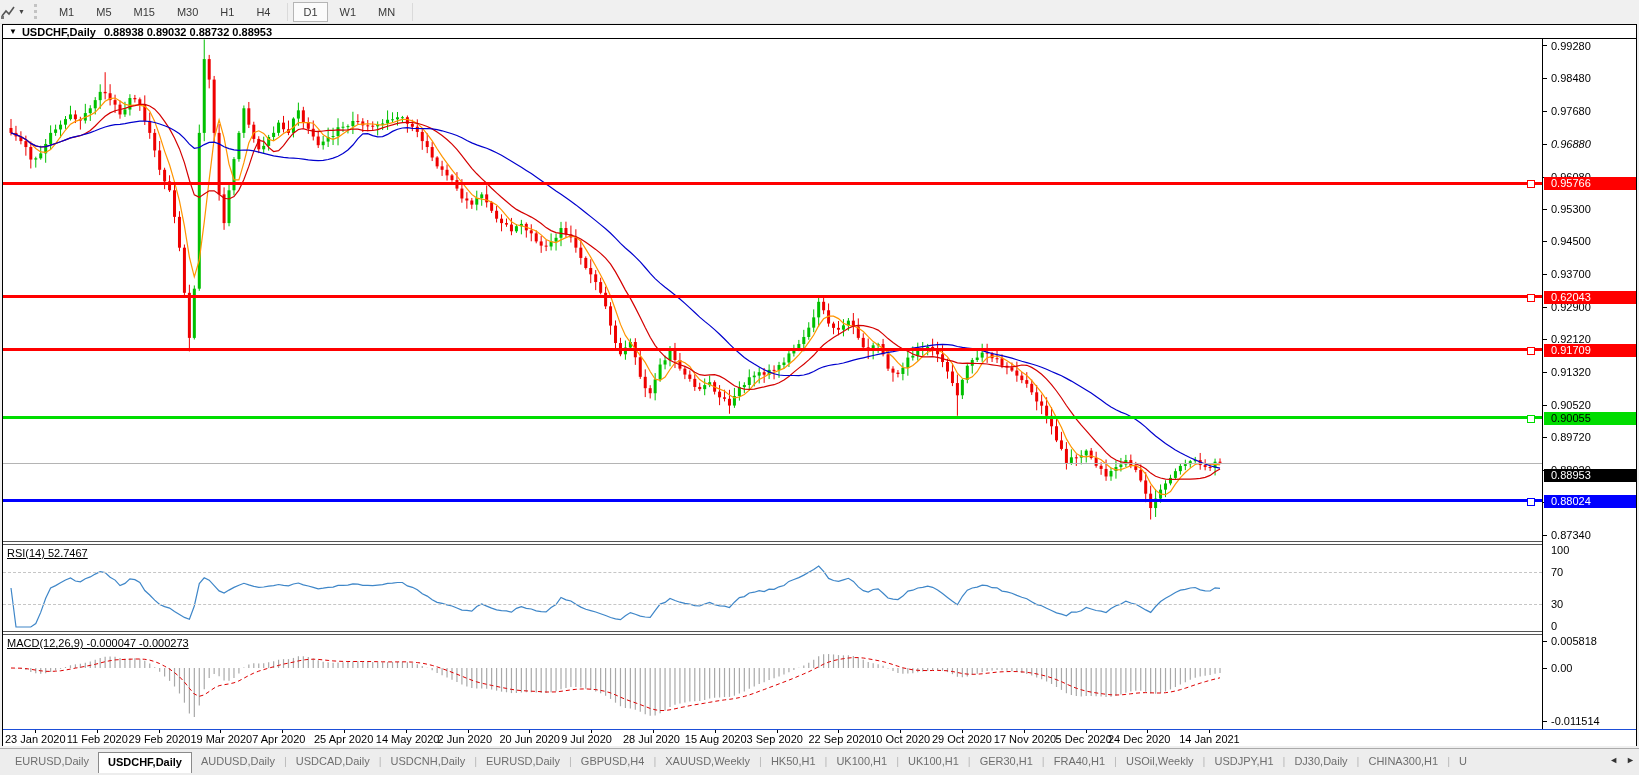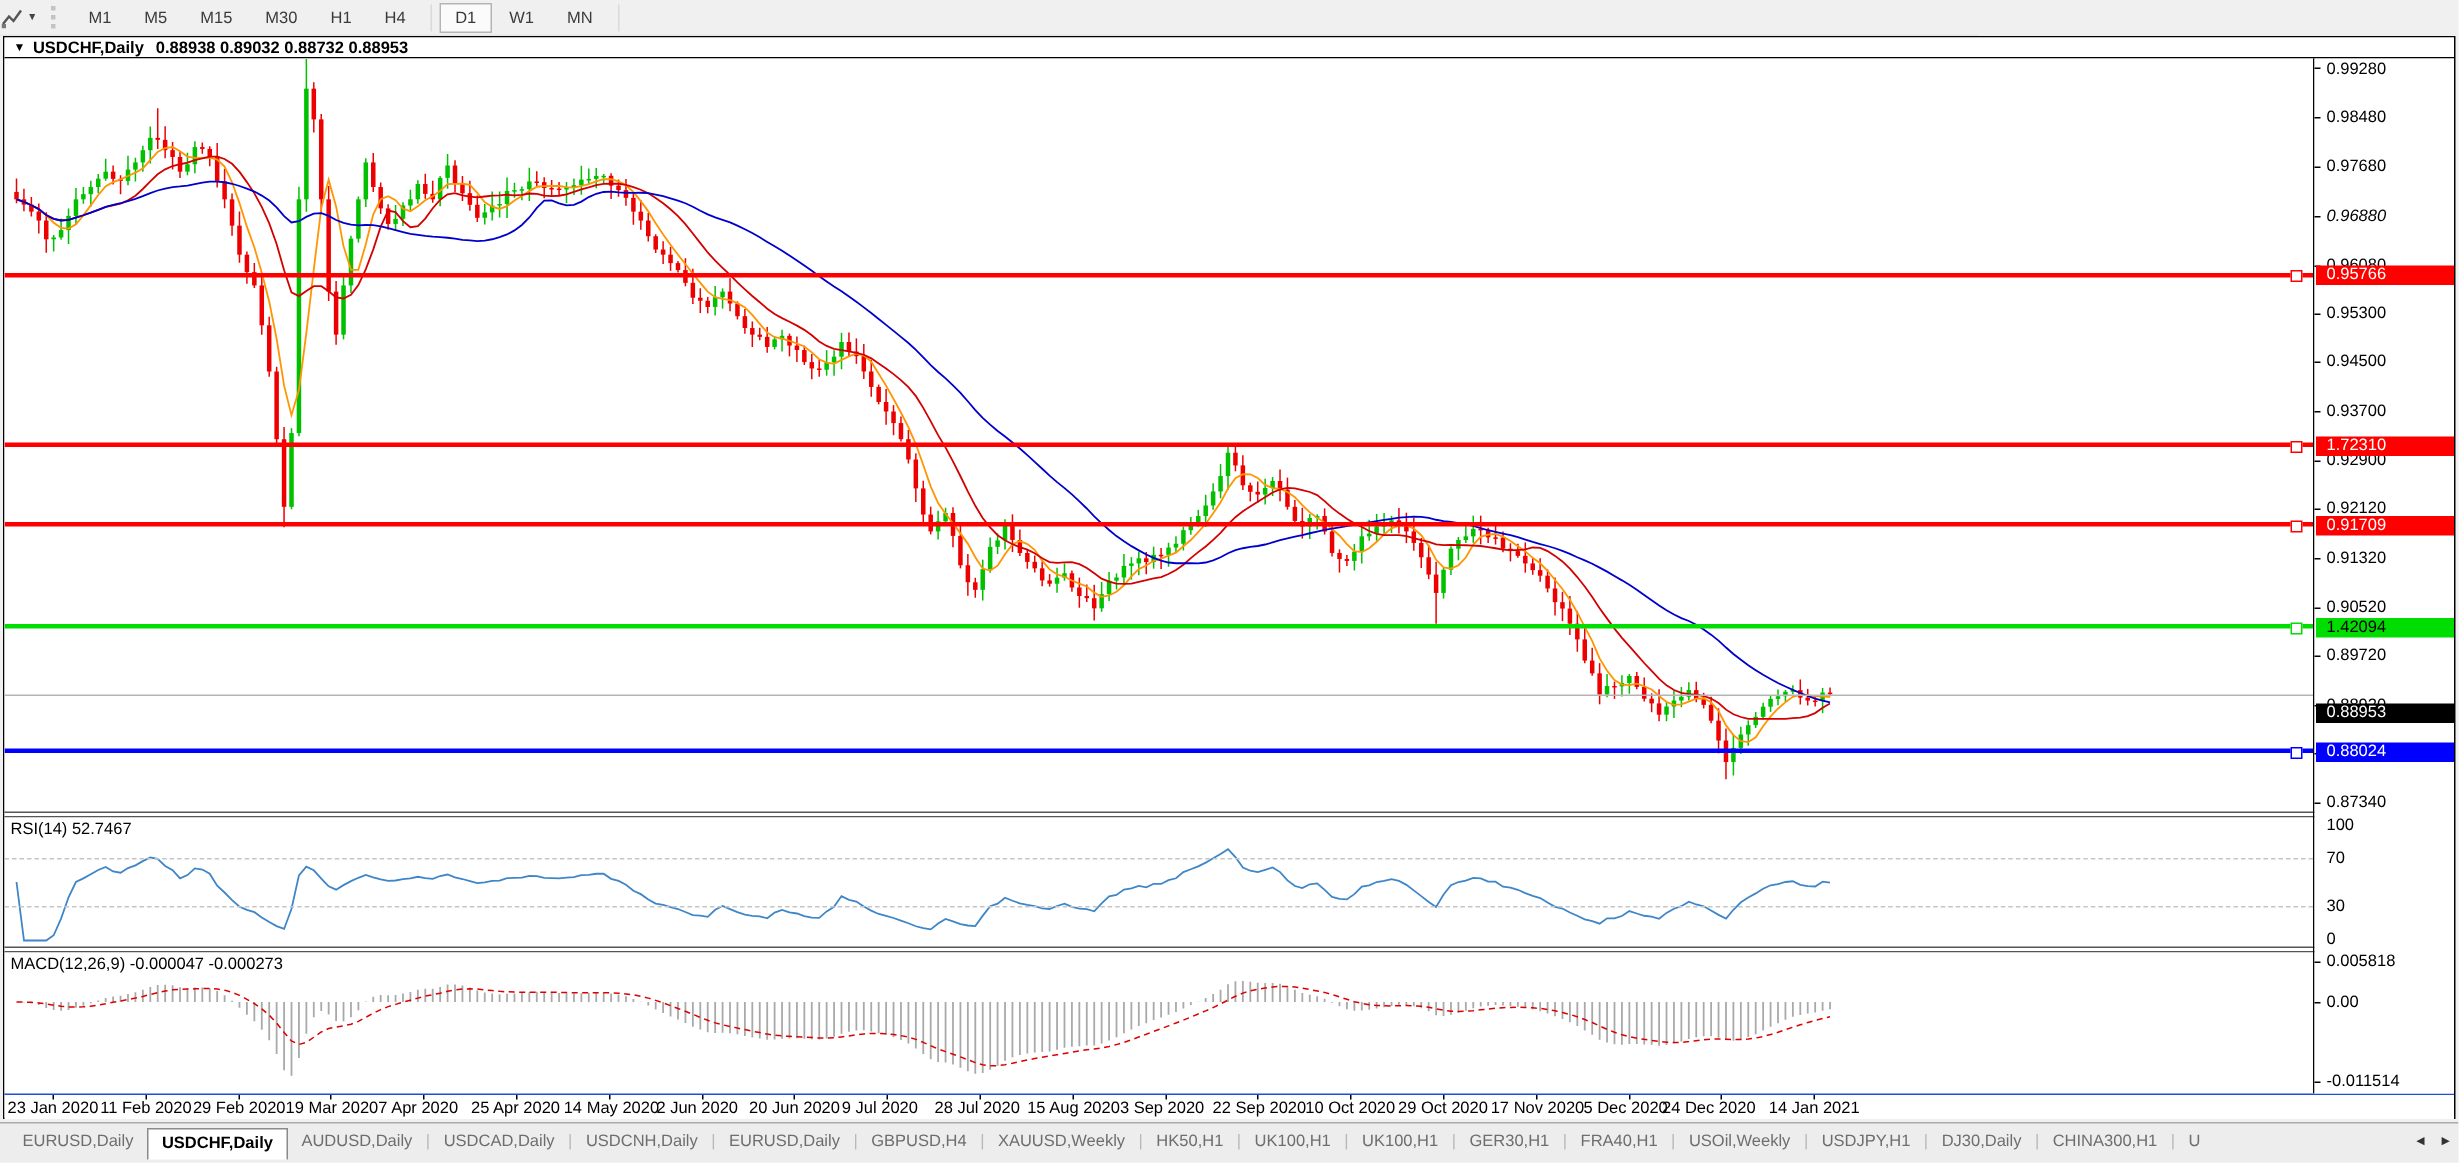--- a/index.html
+++ b/index.html
@@ -19,21 +19,21 @@
   .tf-sep{width:1px;height:18px;background:#dadada;margin:0 5px;}
   
   .chart-window{position:absolute;left:2px;top:24px;width:1633px;height:720px;
     background:#fff;border:1px solid #000;}
   .title-row{position:absolute;left:0;top:0;width:100%;height:13px;background:#fff;
     border-bottom:1px solid #000;display:flex;align-items:center;font-weight:bold;}
   .title-tri{font-size:8px;margin:0 5px 0 6px;}
   .title-sym{margin-right:8px;}
   .pane{position:absolute;left:0;overflow:hidden;background:#fff;}
   .pane svg{position:absolute;left:0;top:0;}
-  .pane-label{position:absolute;left:4px;top:2px;color:#000;z-index:5;}
+  .pane-label{position:absolute;left:4px;top:2px;color:#000;z-index:5;text-decoration:underline;}
   .sep{position:absolute;left:0;width:100%;height:2px;background:#fff;
     border-top:1px solid #555;border-bottom:1px solid #555;}
   .hline{position:absolute;z-index:3;}
   .hline-handle{position:absolute;width:6px;height:6px;background:#fff;z-index:4;}
   .bid-line{position:absolute;height:1px;background:#b4b4b4;z-index:2;}
   .vaxis-border{position:absolute;width:1px;background:#000;z-index:6;}
   .price-axis{position:absolute;background:#fff;z-index:7;}
   .ptick{position:absolute;width:4px;height:1px;background:#000;left:0;}
   .plabel{position:absolute;left:8px;white-space:nowrap;}
   .badge{position:absolute;left:1px;right:0;height:13px;line-height:13px;padding-left:7px;z-index:8;}
@@ -888,23 +888,23 @@
       <div class="plabel" style="top: 359.57px;">0.90520</div>
       <div class="ptick" style="top: 398.37px;"></div>
       <div class="plabel" style="top: 392.37px;">0.89720</div>
       <div class="ptick" style="top: 431.17px;"></div>
       <div class="plabel" style="top: 425.17px;">0.88920</div>
       <div class="ptick" style="top: 463.15px;"></div>
       <div class="plabel" style="top: 457.15px;">0.88140</div>
       <div class="ptick" style="top: 495.95px;"></div>
       <div class="plabel" style="top: 489.95px;">0.87340</div>
       <div class="badge" style="top: 138.484px; background: rgb(255, 0, 0); color: rgb(255, 255, 255);">0.95766</div>
-      <div class="badge" style="top: 251.849px; background: rgb(255, 0, 0); color: rgb(255, 255, 255);">1.72310</div>
+      <div class="badge" style="top: 251.849px; background: rgb(255, 0, 0); color: rgb(255, 255, 255);">0.62043</div>
       <div class="badge" style="top: 304.821px; background: rgb(255, 0, 0); color: rgb(255, 255, 255);">0.91709</div>
-      <div class="badge" style="top: 372.635px; background: rgb(0, 221, 0); color: rgb(0, 0, 0);">1.42094</div>
+      <div class="badge" style="top: 372.635px; background: rgb(0, 221, 0); color: rgb(0, 0, 0);">0.90055</div>
       <div class="badge" style="top: 455.906px; background: rgb(0, 0, 255); color: rgb(255, 255, 255);">0.88024</div>
       <div class="badge" style="top: 430px; background: rgb(0, 0, 0); color: rgb(255, 255, 255);">0.88953</div>
       <div class="plabel" style="top: 505px;">100</div>
       <div class="plabel" style="top: 527.4px;">70</div>
       <div class="plabel" style="top: 558.6px;">30</div>
       <div class="plabel" style="top: 581px;">0</div>
       <div class="ptick" style="top: 602.237px;"></div>
       <div class="plabel" style="top: 596.237px;">0.005818</div>
       <div class="ptick" style="top: 629px;"></div>
       <div class="plabel" style="top: 623px;">0.00</div>

